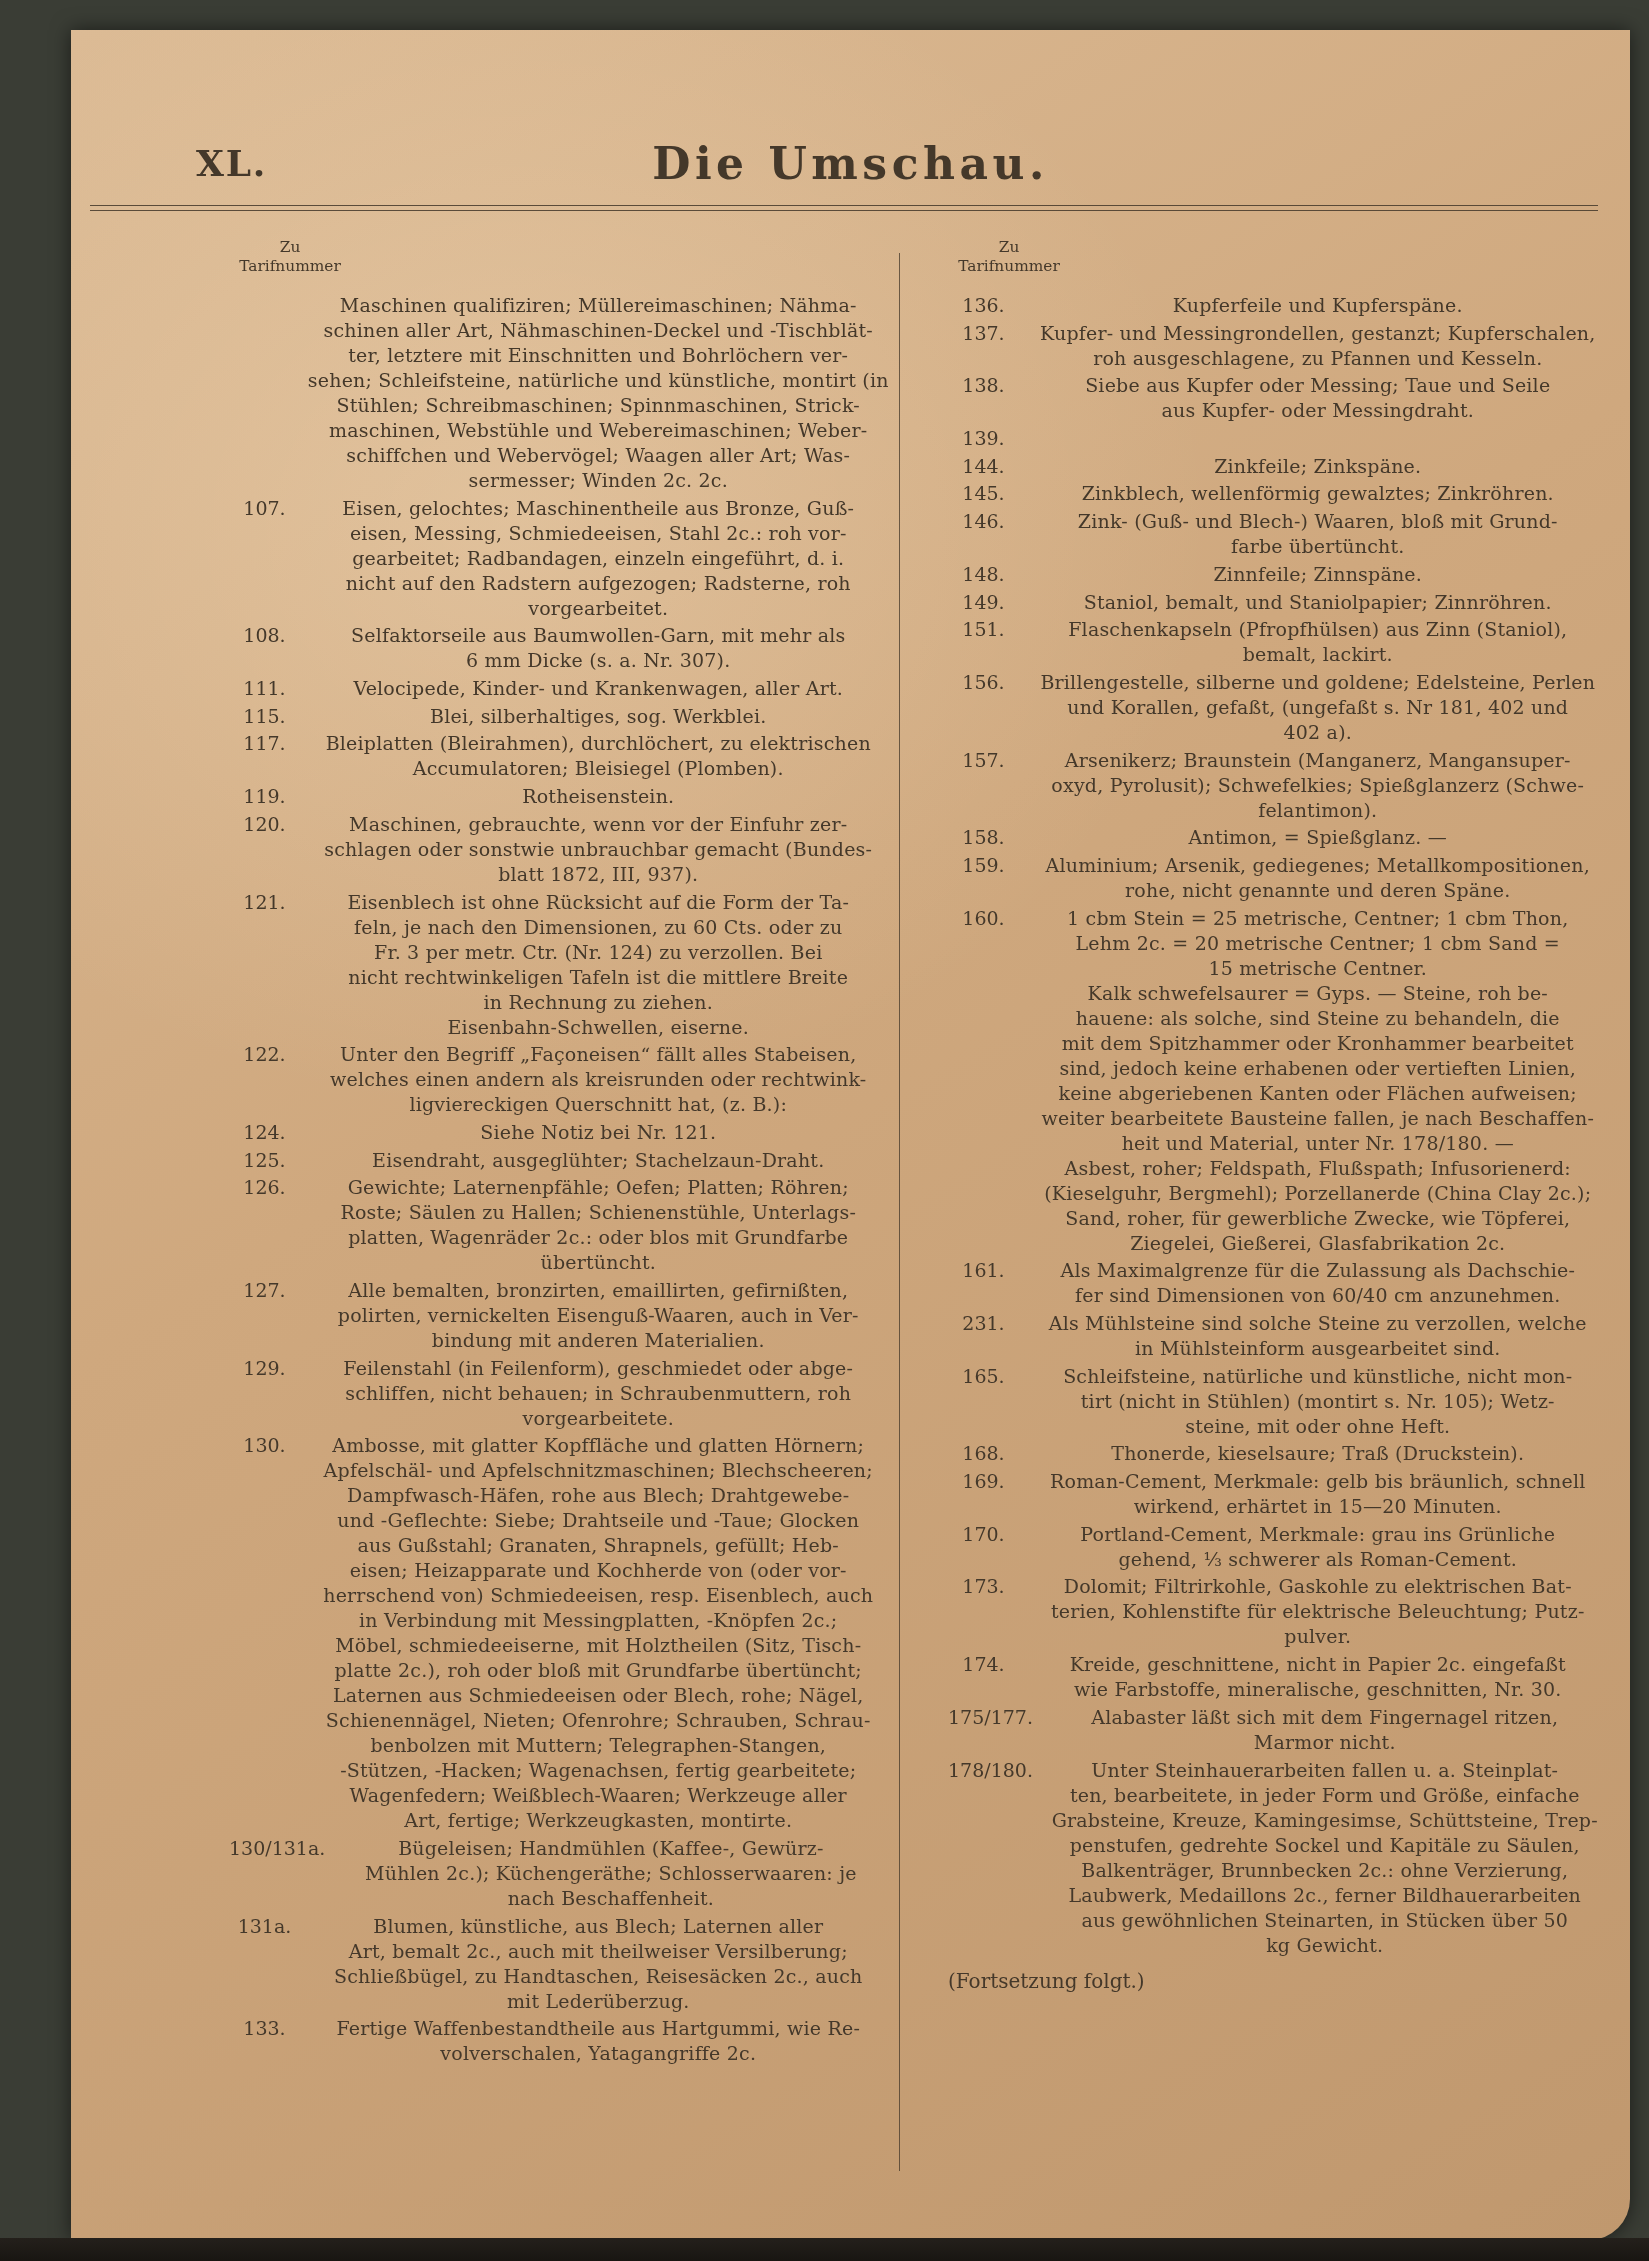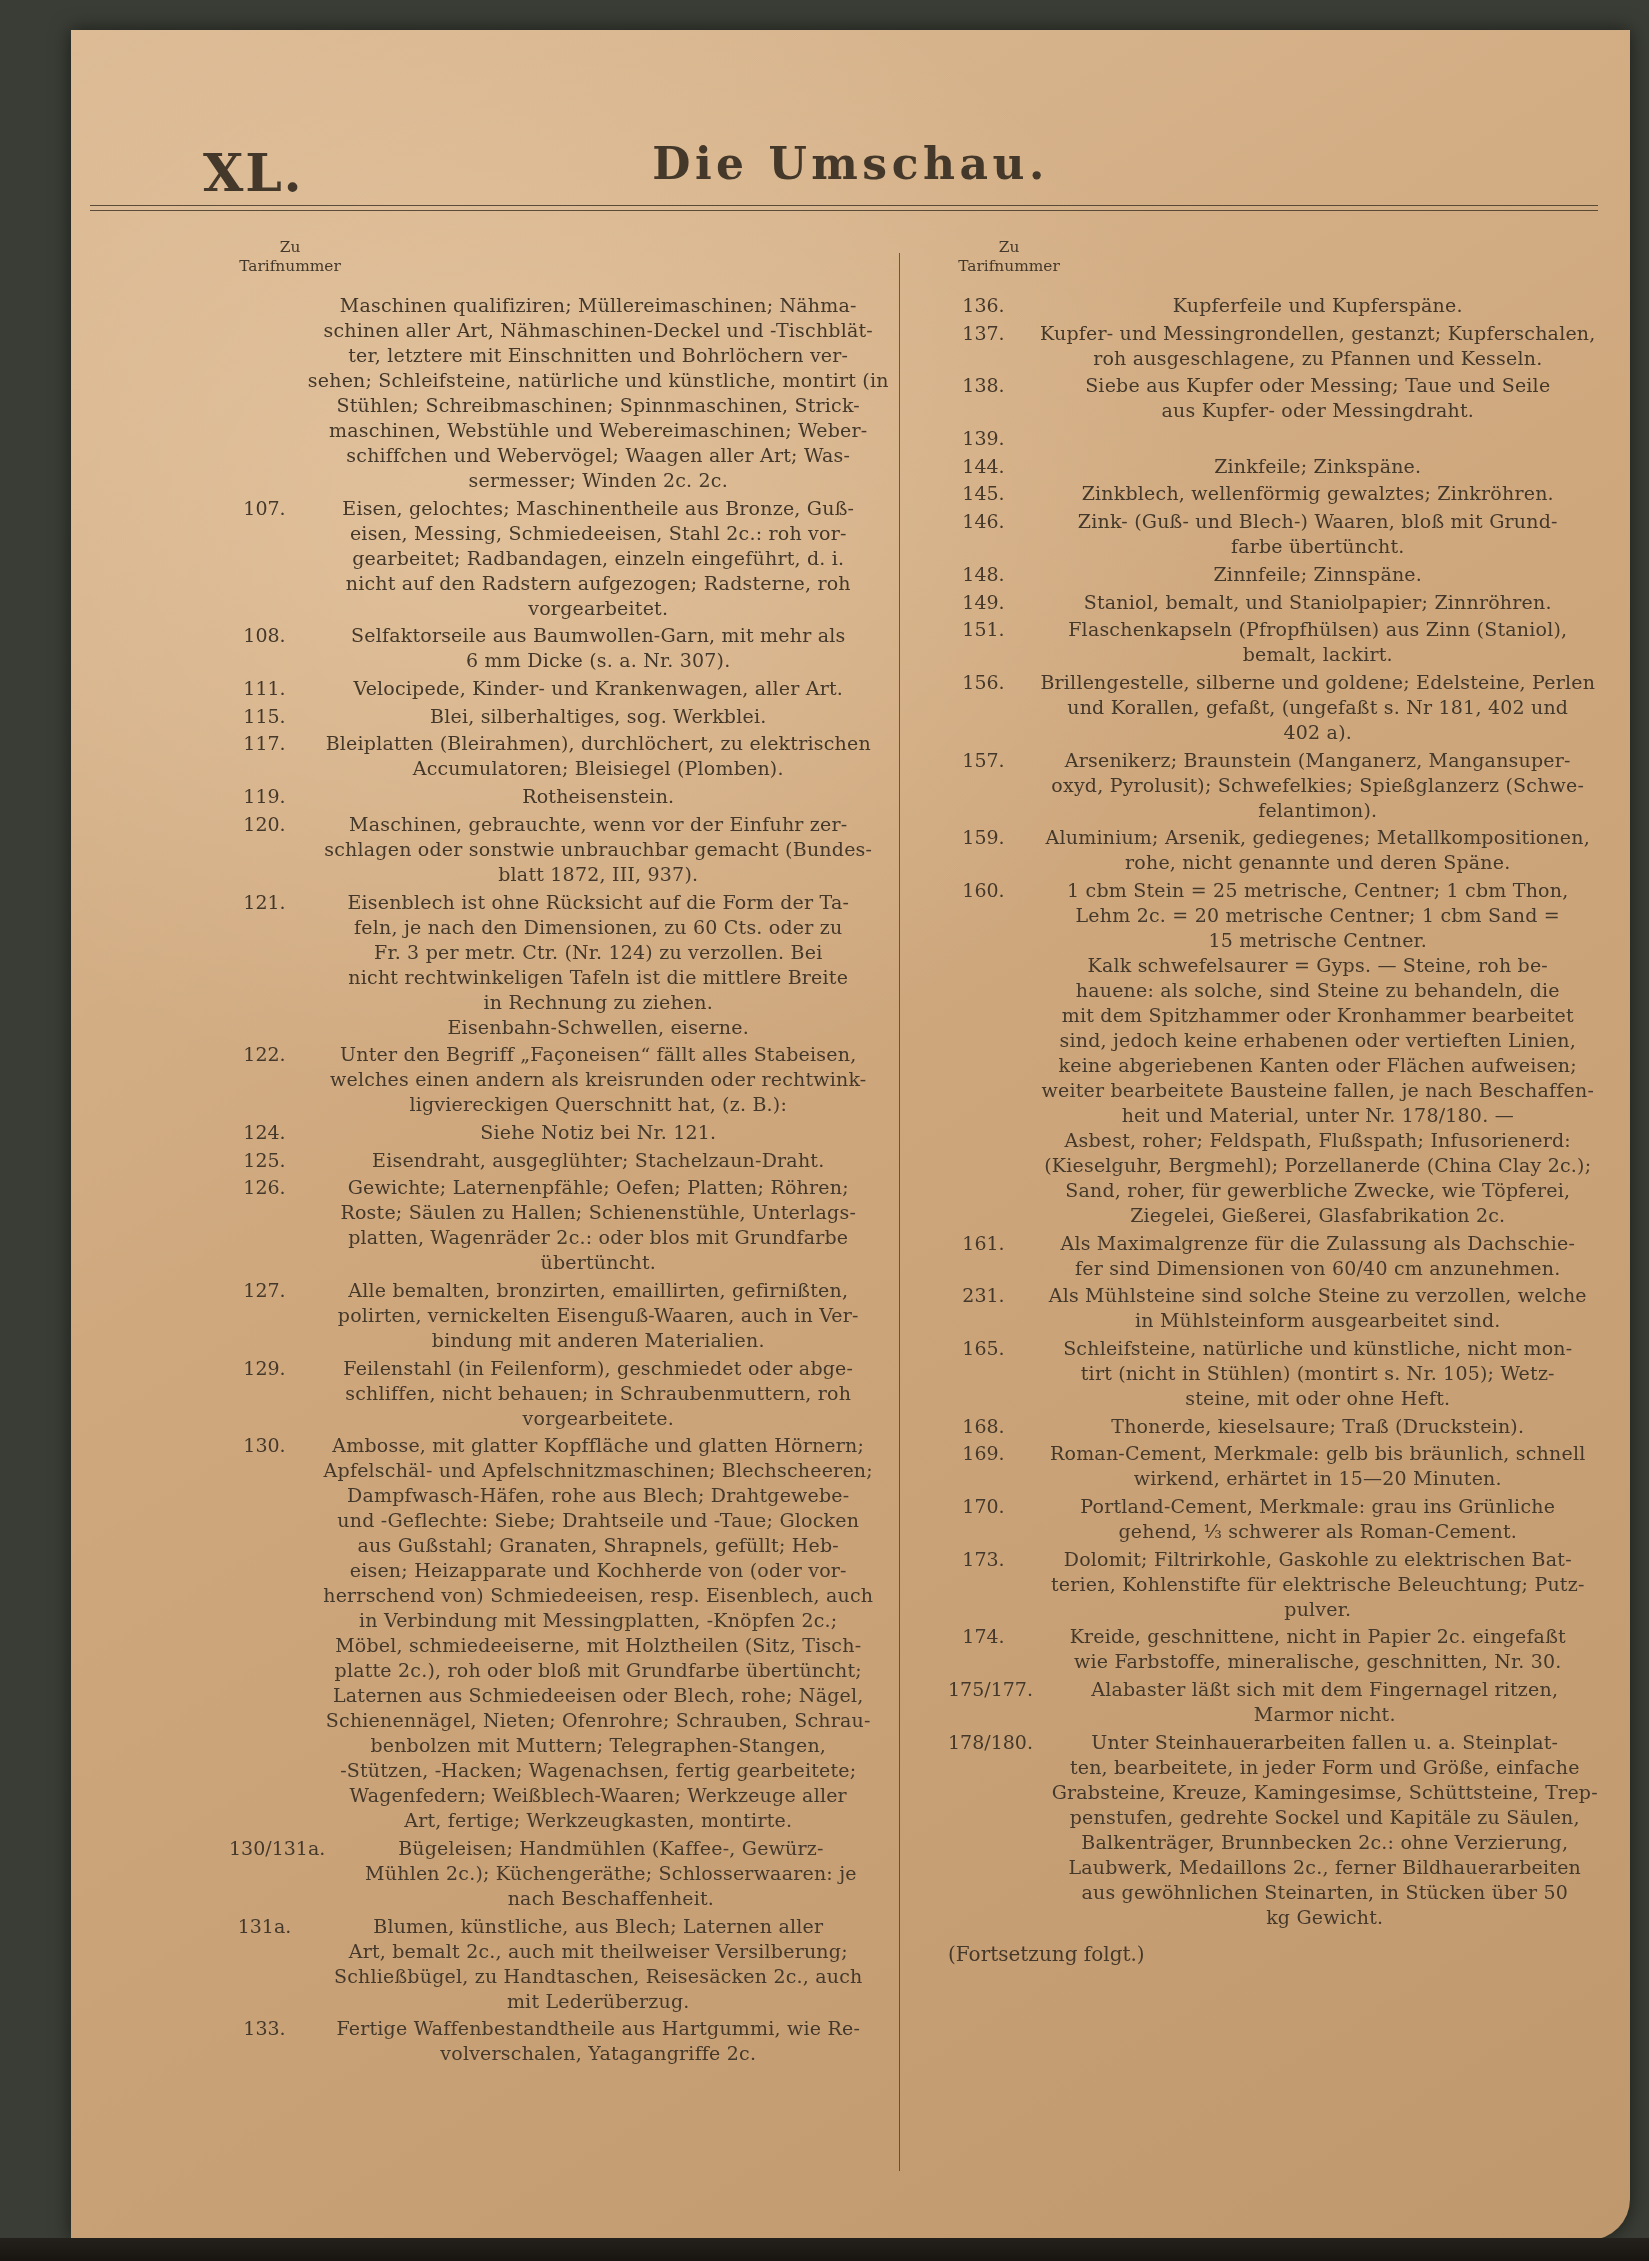--- a/index.html
+++ b/index.html
@@ -24,22 +24,22 @@
       radial-gradient(ellipse 1176px 995px at 28% 22%, rgba(255,236,205,.28), rgba(255,236,205,0) 60%),
       linear-gradient(148deg, var(--paper-light) 0%, var(--paper) 42%, var(--paper-dark) 100%);
     box-shadow:0 0 20.4px rgba(0,0,0,.55);
     border-bottom-right-radius:41px;
   }
   .bottom-band{
     position:absolute;left:0;right:0;top:2238px;bottom:0;
     background:linear-gradient(180deg,#24201b, var(--surround-dark) 55%);
   }
   .page-number{
-    position:absolute;left:132px;top:112px;
-    font-size:52px;font-weight:bold;letter-spacing:1.8px;
+    position:absolute;left:125px;top:112px;
+    font-size:36px;font-weight:bold;letter-spacing:1.8px;
   }
   .page-title{
     position:absolute;left:0;width:100%;top:108px;text-align:center;
     font-size:44px;font-weight:bold;letter-spacing:4.5px;
   }
   .header-rule{
     position:absolute;left:19px;right:32px;top:175px;height:4.1px;
     border-top:1.8px solid var(--ink);
     border-bottom:1.4px solid var(--ink);
     opacity:.85;
@@ -303,20 +303,24 @@
 402 a).</span>
   </div>
 
   <div class="entry">
     <span class="num">157.</span>
     <span class="txt">Arsenikerz; Braunstein (Manganerz, Mangansuper-
 oxyd, Pyrolusit); Schwefelkies; Spießglanzerz (Schwe-
 felantimon).</span>
   </div>
 
+  <div class="entry">
+    <span class="num">158.</span>
+    <span class="txt">Antimon, = Spießglanz. —</span>
+  </div>
 
   <div class="entry">
     <span class="num">159.</span>
     <span class="txt">Aluminium; Arsenik, gediegenes; Metallkompositionen,
 rohe, nicht genannte und deren Späne.</span>
   </div>
 
   <div class="entry">
     <span class="num">160.</span>
     <span class="txt">1 cbm Stein = 25 metrische, Centner; 1 cbm Thon,

